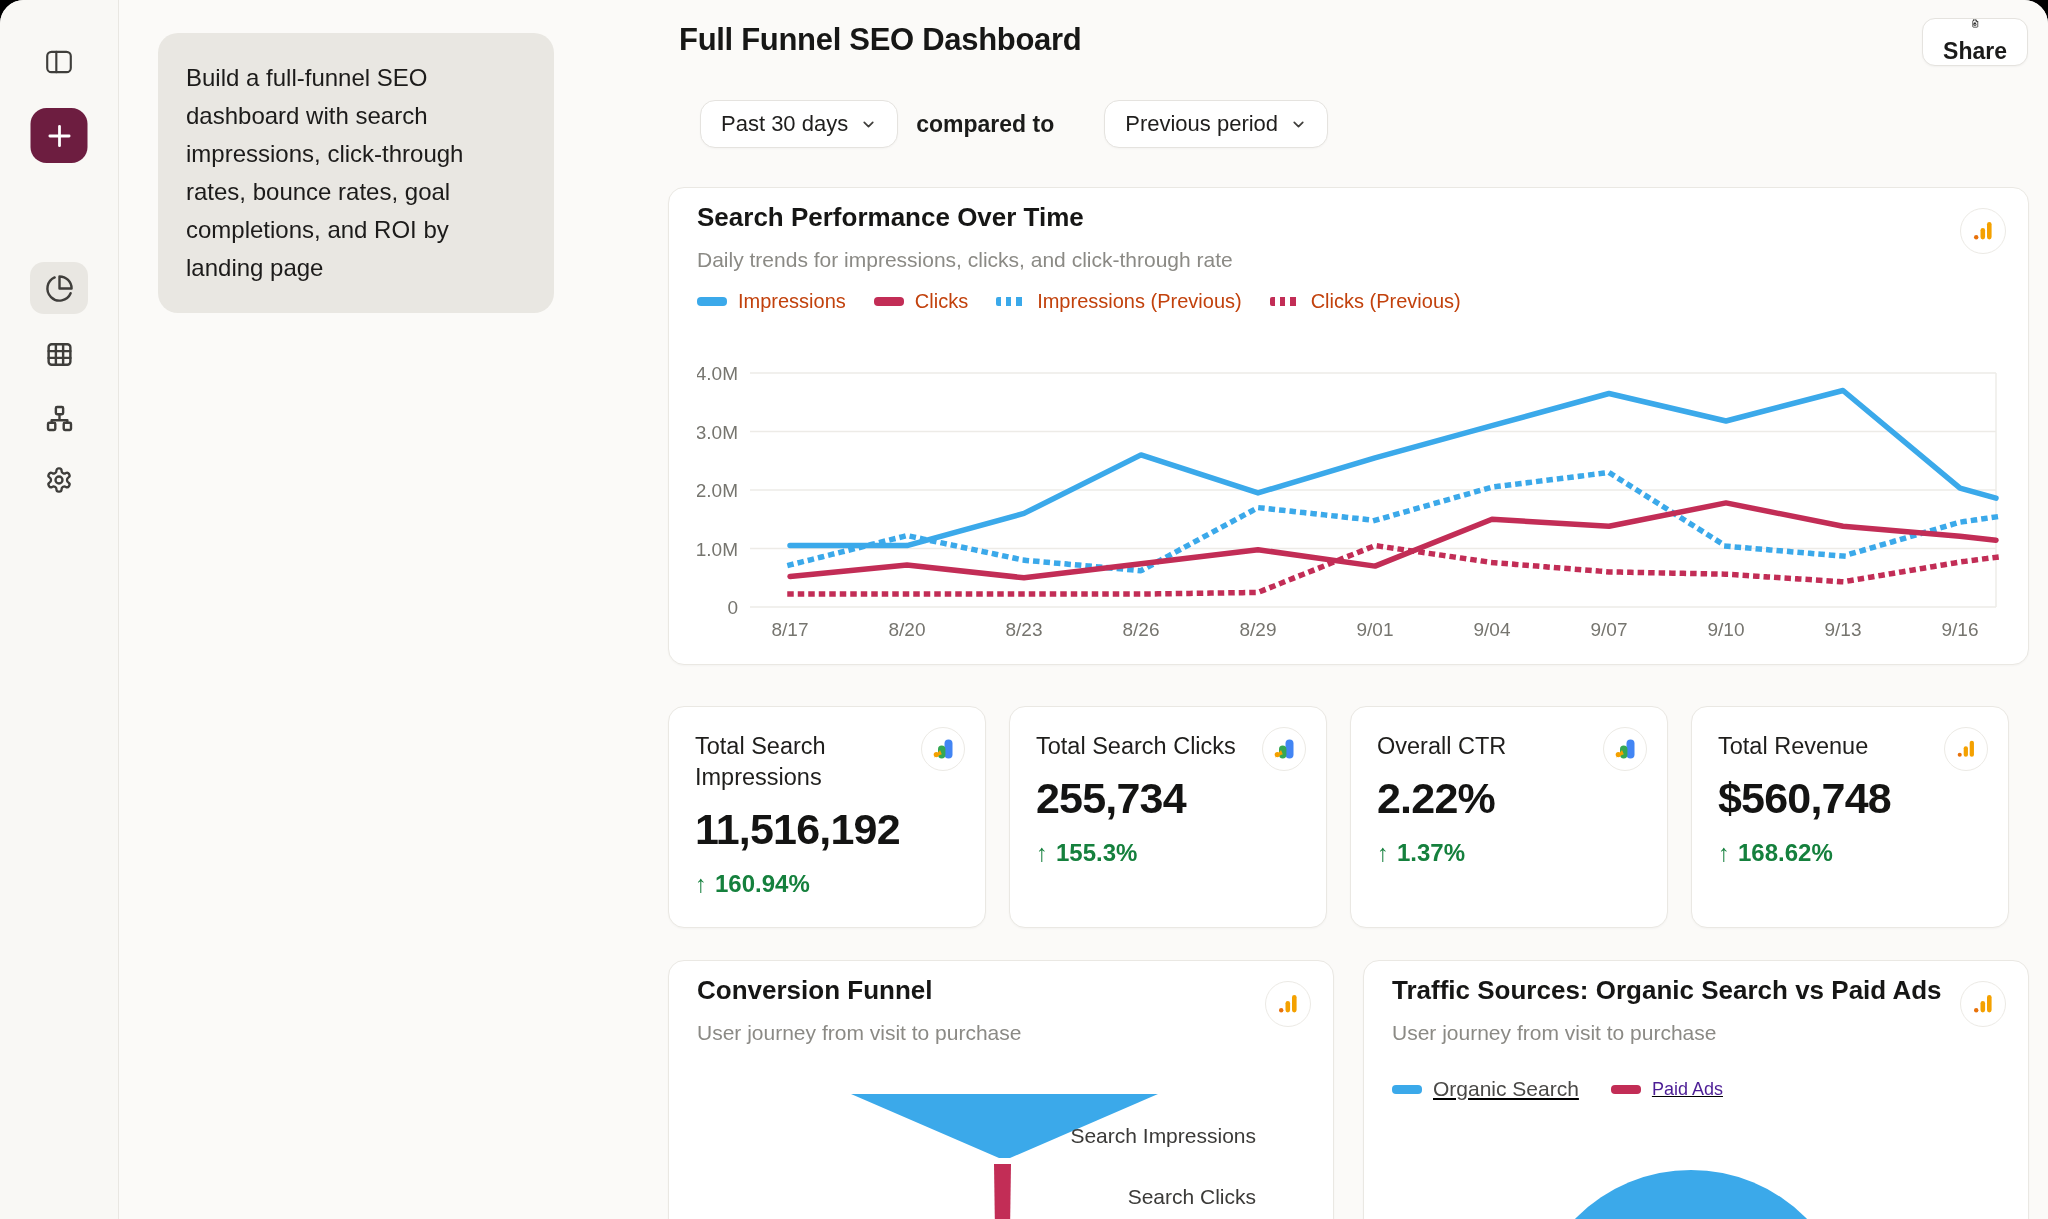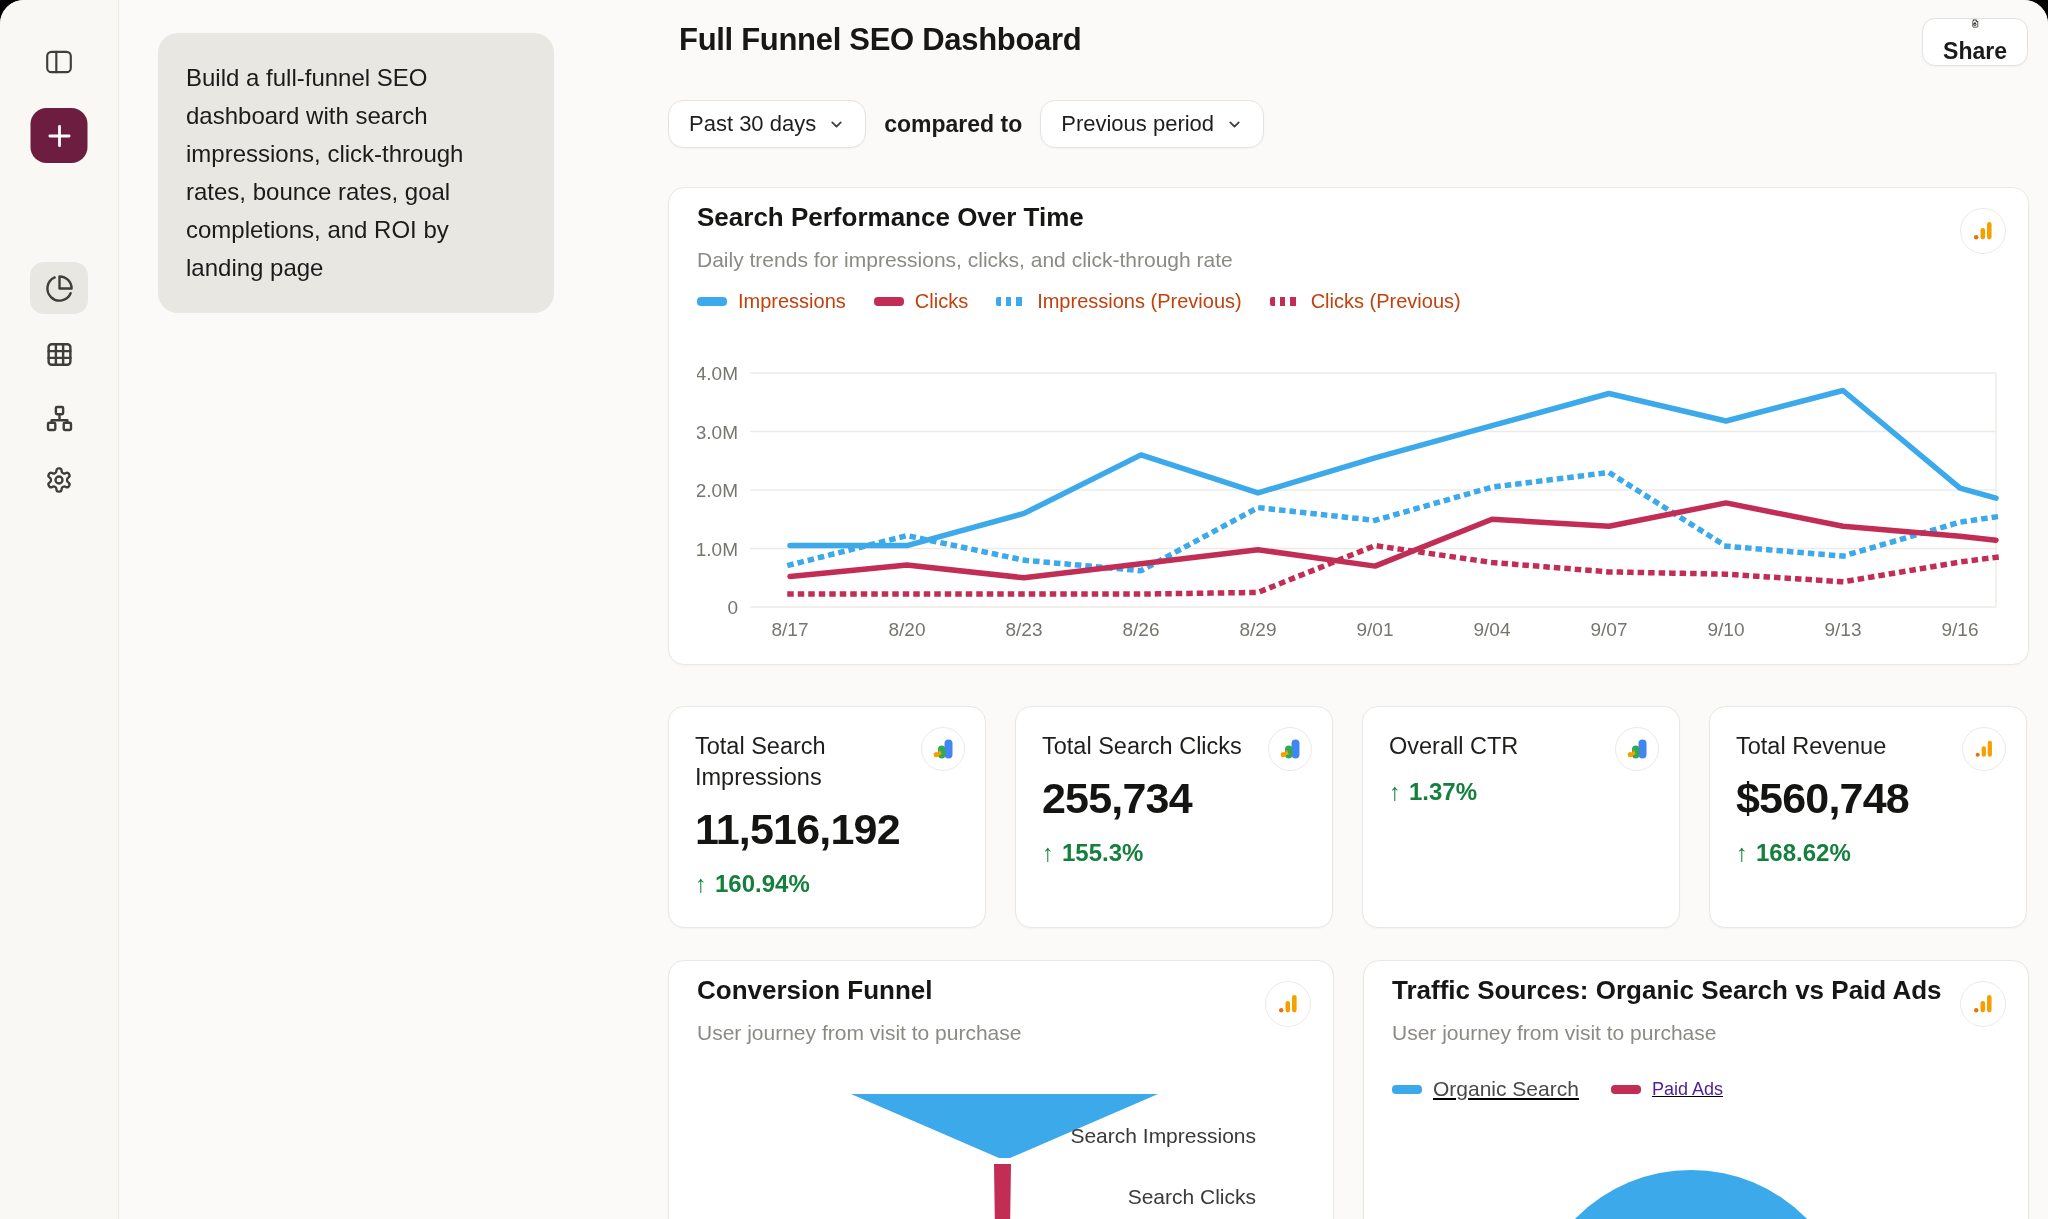--- a/index.html
+++ b/index.html
@@ -33,21 +33,21 @@
                 color:#171716; letter-spacing:-0.3px;margin-left:17px; }
   .share-btn { position:absolute; right:20px; top:18px; height:48px; padding:0 20px;
                display:flex; align-items:center; gap:10px; background:#FFFFFF;
                border:1px solid #E5E3DF; border-radius:13px; font-size:23px; font-weight:600;
                color:#1B1B1A; cursor:pointer; box-shadow:0 1px 2px rgba(0,0,0,.04);flex-direction:column; }
   .share-btn svg { stroke:#1B1B1A; fill:none; stroke-width:1.9; stroke-linecap:round; stroke-linejoin:round; }
 
   .filters { position:absolute; left:38px; top:100px; display:flex; align-items:center; gap:18px; }
   .select-btn { height:48px; padding:0 20px; display:flex; align-items:center; gap:12px;
                 background:#FFFFFF; border:1px solid #E5E3DF; border-radius:15px;
-                font-size:22px; color:#1F1E1D; cursor:pointer; box-shadow:0 1px 2px rgba(0,0,0,.03); }
+                font-size:22px; color:#1F1E1D; cursor:pointer; box-shadow:0 1px 2px rgba(0,0,0,.03);margin-left:32px; }
   .select-btn svg { stroke:#3F3E3B; fill:none; stroke-width:2.4; stroke-linecap:round; stroke-linejoin:round; }
   .compare-label { font-size:23px; font-weight:600; color:#1B1B1A; }
 
   .card { position:absolute; background:#FFFFFF; border:1px solid #EAE8E3;
           border-radius:16px; box-shadow:0 1px 2px rgba(0,0,0,.03); }
   .card-title { position:absolute; left:28px; top:14px; font-size:26px; font-weight:600; color:#161615; }
   .card-sub   { position:absolute; left:28px; top:60px; font-size:21px; color:#8B8A85; }
   .badge { position:absolute; right:22px; top:20px; width:46px; height:46px; border-radius:50%;
            border:1.5px solid #ECEAE5; background:#fff; display:flex; align-items:center;
            justify-content:center; cursor:pointer; }
@@ -57,21 +57,21 @@
   .legend { position:absolute; left:28px; top:102px; display:flex; align-items:center; gap:28px; }
   .legend-item { display:flex; align-items:center; gap:11px; font-size:20px; color:#c2410c; }
   .sw { width:30px; height:9px; border-radius:4px; }
   .sw.dotted-blue   { background:repeating-linear-gradient(90deg,#3BA9EA 0 5.5px,transparent 5.5px 10px); border-radius:2px;}
   .sw.dotted-crimson{ background:repeating-linear-gradient(90deg,#C22D56 0 5.5px,transparent 5.5px 10px); border-radius:2px;}
   #main-chart { position:absolute; left:28px; top:140px; }
   #main-chart text { font-family:"Liberation Sans",sans-serif; }
 
   
   .kpi-row { position:absolute; left:38px; top:706px; display:grid;
-             grid-template-columns:repeat(4,318px); gap:29px; }
+             grid-template-columns:repeat(4,318px); gap:23px; }
   .kpi-card { position:relative; height:222px; background:#fff; border:1px solid #EAE8E3;
               border-radius:16px; padding:24px 26px; box-shadow:0 1px 2px rgba(0,0,0,.03); }
   .kpi-label { font-size:23.5px; font-weight:500; color:#1F1E1C; line-height:31px; max-width:212px; }
   .kpi-value { margin-top:12px; font-size:43px; font-weight:700; color:#141413; letter-spacing:-0.8px; }
   .kpi-delta { margin-top:16px; font-size:24px; font-weight:600; color:#15803D; display:flex; gap:8px; align-items:center;}
   .kpi-badge { position:absolute; right:20px; top:20px; width:44px; height:44px; border-radius:50%;
                border:1.5px solid #ECEAE5; background:#fff; display:flex; align-items:center;
                justify-content:center; cursor:pointer; }
 
   
@@ -253,20 +253,21 @@
       <div class="kpi-card">
         <div class="kpi-badge">
           <svg width="26" height="26" viewBox="0 0 26 26">
             <rect x="14.5" y="3.5" width="8" height="19" rx="4" fill="#4285F4"></rect>
             <rect x="8" y="9.5" width="7.4" height="13" rx="3.7" fill="#34A853"></rect>
             <path d="M4 21.5 10 14l1.8 4.2z" fill="#F4A100"></path>
             <circle cx="6.3" cy="18.6" r="2.6" fill="#F4A100"></circle>
           </svg>
         </div>
         <div class="kpi-label">Overall CTR</div>
+        <div class="kpi-value">2.22%</div>
         <div class="kpi-delta">
           <span>↑</span>
           <span>1.37%</span>
         </div>
       </div>
       <div class="kpi-card">
         <div class="kpi-badge">
           <svg width="24" height="24" viewBox="0 0 26 26">
             <rect x="4" y="17" width="4.4" height="4.4" rx="2.2" fill="#E8710A"></rect>
             <rect x="10.5" y="10" width="4.6" height="11.4" rx="2.3" fill="#F4A100"></rect>

